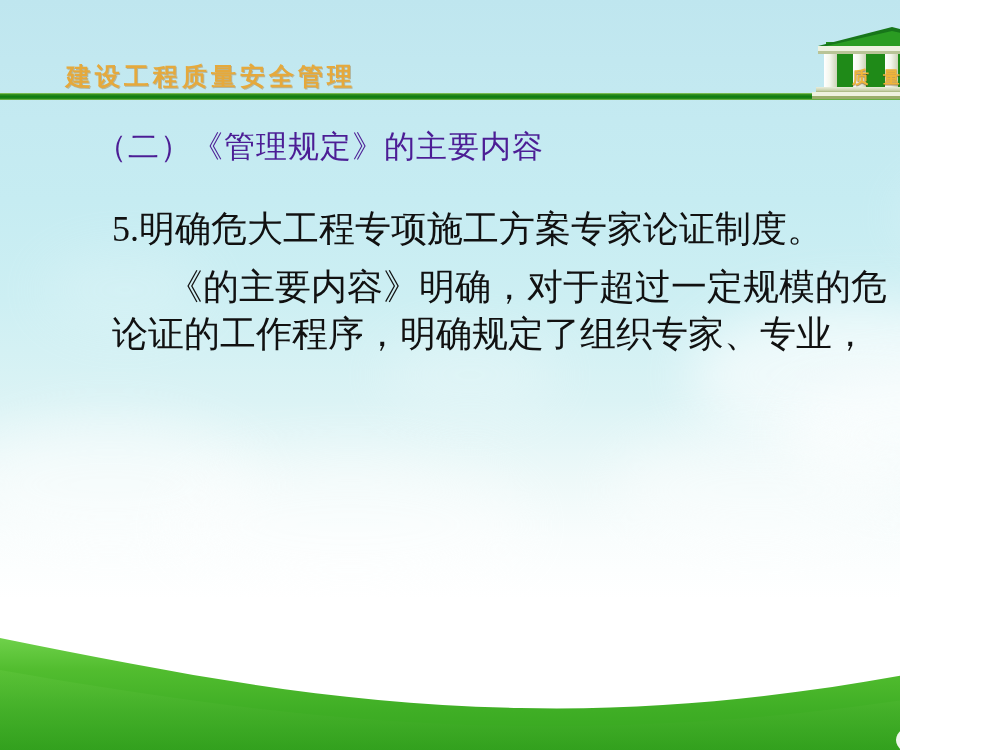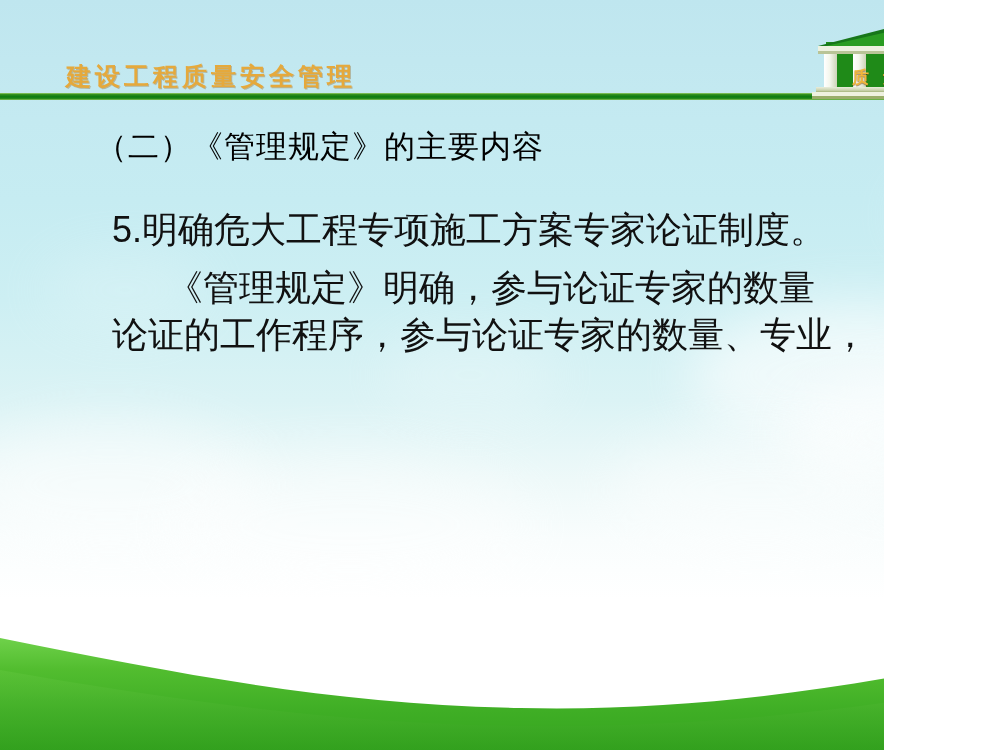--- a/index.html
+++ b/index.html
@@ -10,20 +10,21 @@
     overflow: hidden;
   }
 
   #slide {
     position: relative;
     width: 884px;
     height: 750px;
     overflow: hidden;
     font-family: "Liberation Serif", serif;
     background: #ffffff;
+    padding-left: 16px;
   }
 
   
   .bg-sky {
     position: absolute;
     left: 0; top: 0;
     width: 1000px;
     height: 750px;
     background: linear-gradient(to bottom,
         #bfe6ef 0px,
@@ -113,34 +114,34 @@
     pointer-events: none;
   }
 
   
   .section-heading {
     position: absolute;
     left: 96px;
     top: 126px;
     font-family: "Liberation Serif", serif;
     font-size: 31px;
-    color: #000000;
+    color: #4c1d95;
     letter-spacing: 1px;
     white-space: nowrap;
   }
 
   .body-block {
     position: absolute;
     left: 112px;
     top: 206px;
     width: 800px;
   }
 
   .body-line {
-    font-family: Liberation Sans, sans-serif;
+    font-family: Liberation Serif, serif;
     font-size: 36px;
     line-height: 47px;
     color: #111111;
     letter-spacing: 0px;
     white-space: nowrap;
   }
 
   .body-line.numbered {
     margin-bottom: 11px;
   }
@@ -203,22 +204,22 @@
       <rect x="4" y="72" width="160" height="3" fill="#9aad6b"></rect>
     </svg>
     <div class="logo-text">质量安全</div>
   </div>
 
   <div class="section-heading">（二）《管理规定》的主要内容</div>
 
   <div class="body-block">
     <div class="body-line numbered">5.明确危大工程专项施工方案专家论证制度。</div>
 
-    <div class="body-line indent">《管理规定》明确，参与论证专家的数量</div>
-    <div class="body-line">论证的工作程序，参与论证专家的数量、专业，</div>
+    <div class="body-line indent">《的主要内容》明确，对于超过一定规模的危</div>
+    <div class="body-line">论证的工作程序，明确规定了组织专家、专业，</div>
   </div>
 
   <div class="grass-wrap">
     <svg viewBox="0 0 1000 120" preserveAspectRatio="none" xmlns="http://www.w3.org/2000/svg">
       <defs>
         <linearGradient id="grassg" x1="0" y1="0" x2="0" y2="1">
           <stop offset="0%" stop-color="#6fd14a"></stop>
           <stop offset="28%" stop-color="#52bd2f"></stop>
           <stop offset="65%" stop-color="#3fae25"></stop>
           <stop offset="100%" stop-color="#35a41f"></stop>

